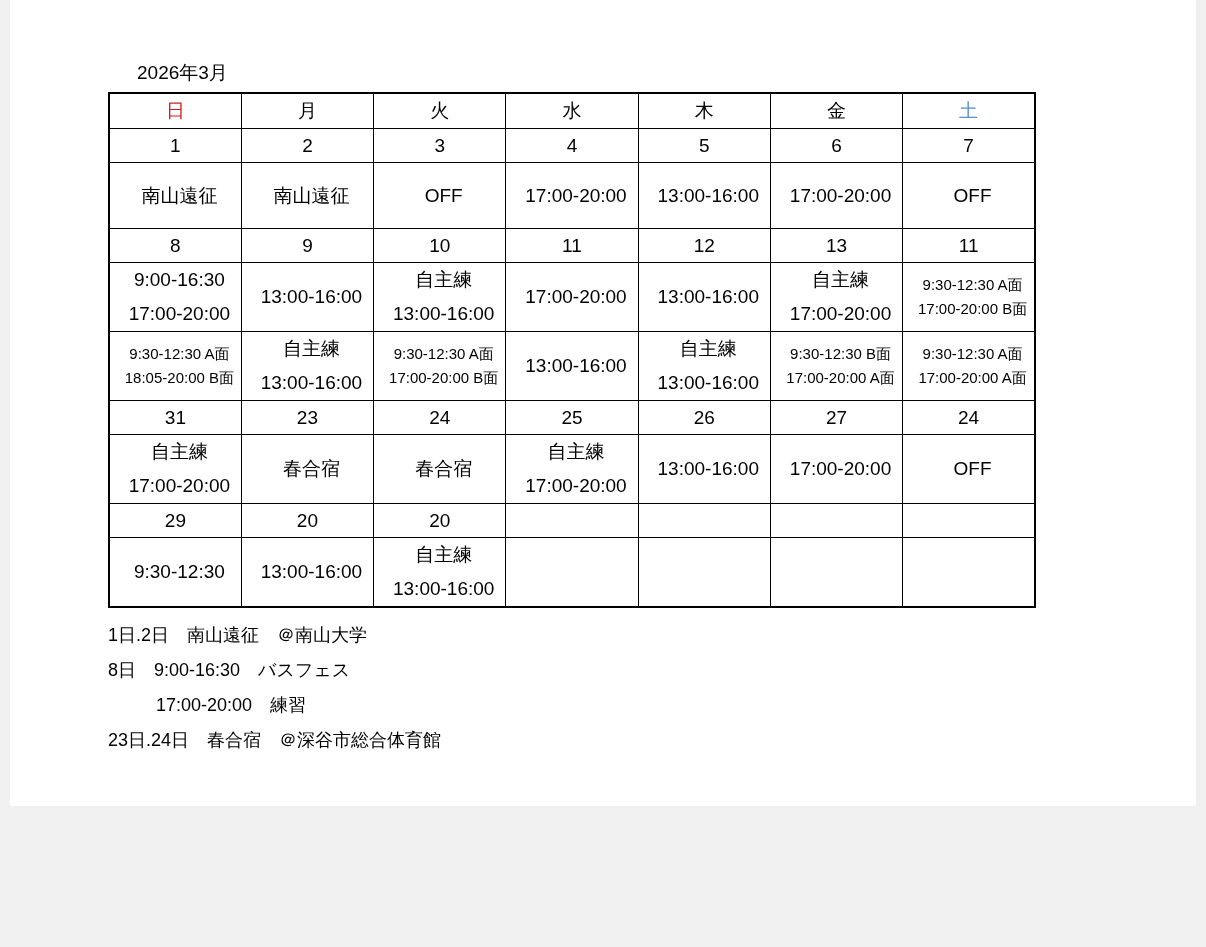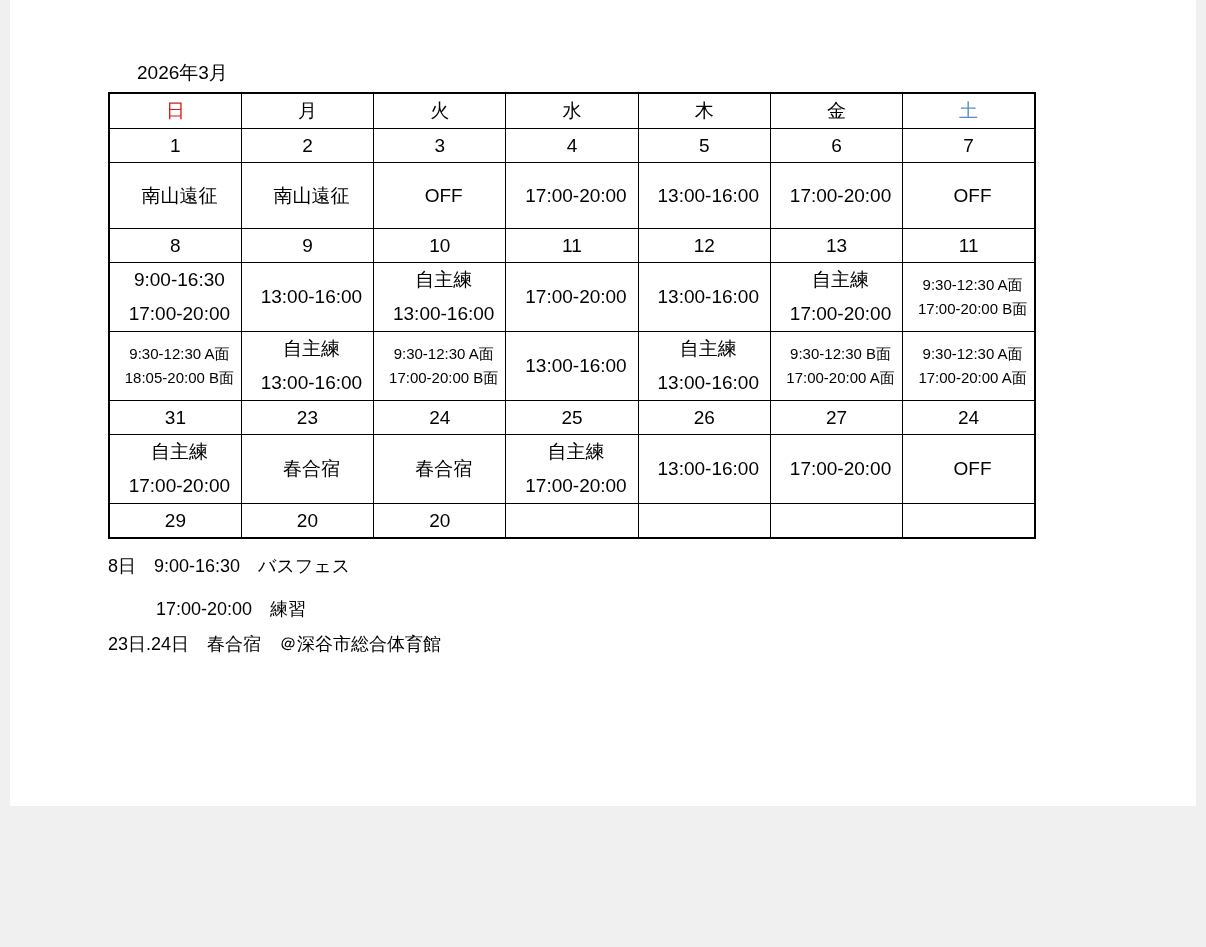--- a/index.html
+++ b/index.html
@@ -70,21 +70,21 @@
     line-height: 24px;
   }
   tr.content td.empty { }
   .cellline { display: block; margin-left: 8px; }
   .notes {
     margin-top: 10px;
     font-size: 18px;
     line-height: 35px;
     color: #000;
   }
-  .notes .indent { padding-left: 48px; margin-top: 8px; }
+  .notes .indent { padding-left: 48px; }
   .notes div { white-space: pre; }
 </style>
 </head>
 <body>
 
 <div class="page">
   <div class="doc-body">
 
     <div class="month-title">2026年3月</div>
 
@@ -238,24 +238,41 @@
 
         <tr class="daynum">
           <td>29</td>
           <td>20</td>
           <td>20</td>
           <td></td>
           <td></td>
           <td></td>
           <td></td>
         </tr>
+        <tr class="content">
+          <td>
+              <span class="cellline">9:30-12:30</span>
+            </td>
+          <td>
+              <span class="cellline">13:00-16:00</span>
+            </td>
+          <td>
+            <span class="cellline">自主練</span>
+            <span class="cellline">13:00-16:00</span>
+          </td>
+          <td class="empty"></td>
+          <td class="empty"></td>
+          <td class="empty"></td>
+          <td class="empty"></td>
+        </tr>
 
       </tbody>
     </table>
 
     <div class="notes">
+      <div>1日.2日　南山遠征　＠南山大学</div>
       <div>8日　9:00-16:30　バスフェス</div>
       <div class="indent">17:00-20:00　練習</div>
       <div>23日.24日　春合宿　＠深谷市総合体育館</div>
     </div>
 
   </div>
 </div>
 
 </body></html>

